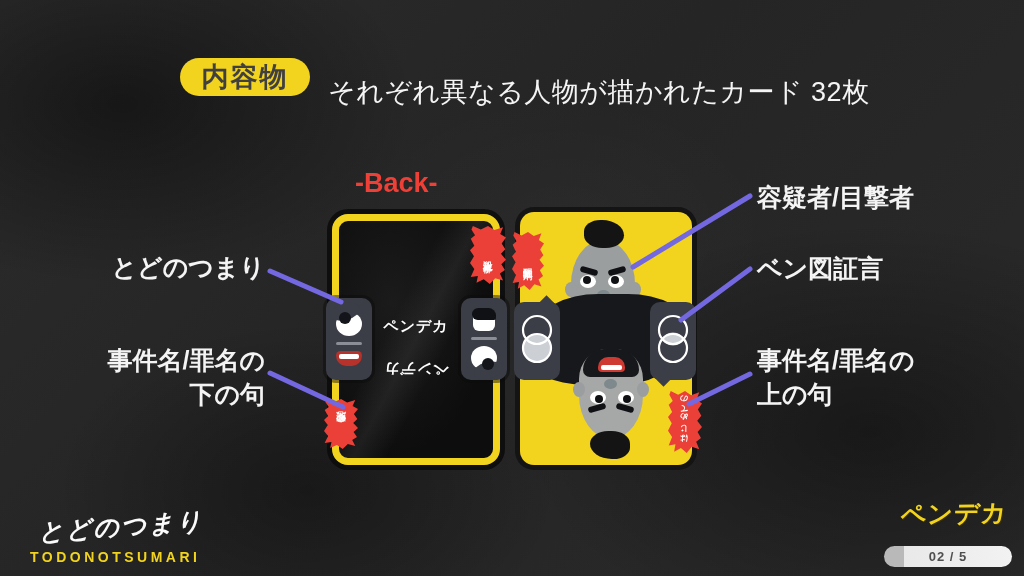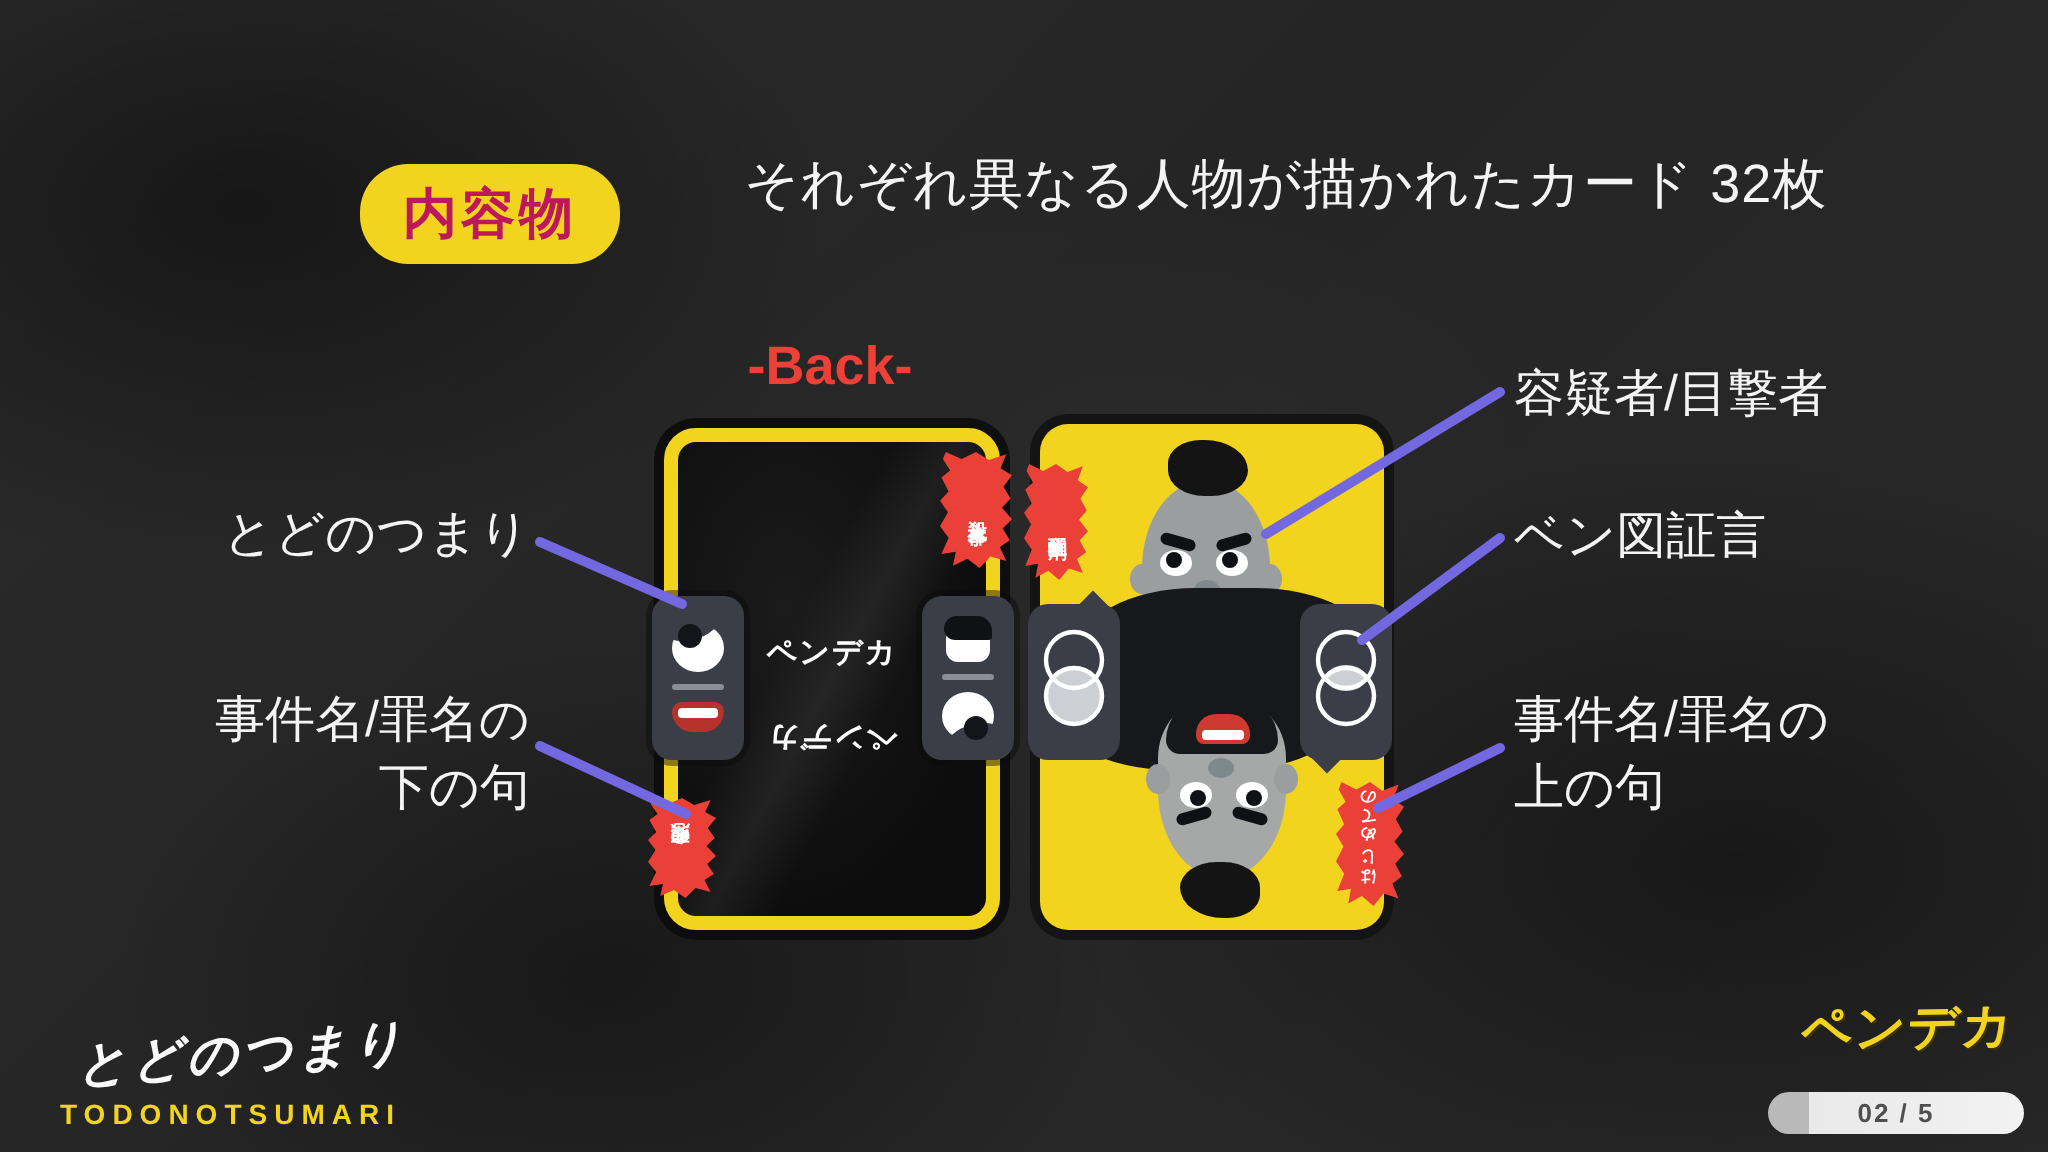--- a/index.html
+++ b/index.html
@@ -8,29 +8,29 @@
     font-family:"Liberation Sans","DejaVu Sans",sans-serif;
     background:
       radial-gradient(ellipse 420px 260px at 12% 18%, rgba(0,0,0,.45), transparent 70%),
       radial-gradient(ellipse 500px 300px at 85% 75%, rgba(0,0,0,.40), transparent 70%),
       radial-gradient(ellipse 300px 200px at 55% 40%, rgba(255,255,255,.025), transparent 70%),
       radial-gradient(ellipse 360px 240px at 30% 85%, rgba(0,0,0,.35), transparent 70%),
       linear-gradient(135deg,#2b2b2b 0%,#252525 45%,#2a2a2a 100%);
   }
   
   .badge{
-    position:absolute;left:180px;top:82px;width:130px;height:50px;border-radius:24px;
-    background:#F2D41F;color:#be185d;font-size:27px;font-weight:700;
+    position:absolute;left:180px;top:58px;width:130px;height:38px;border-radius:24px;
+    background:#F2D41F;color:#404040;font-size:27px;font-weight:700;
     display:flex;align-items:center;justify-content:center;letter-spacing:2px;
   }
   .header-text{
-    position:absolute;left:328px;top:74px;color:#F4F4F4;font-size:27px;font-weight:500;letter-spacing:.5px;margin-left:44px;
-  }
-  
-  .card-label{position:absolute;top:168px;width:120px;text-align:center;
+    position:absolute;left:328px;top:74px;color:#F4F4F4;font-size:27px;font-weight:500;letter-spacing:.5px;
+  }
+  
+  .card-label{position:absolute;top:168px;width:120px;
     color:#EE4037;font-size:27px;font-weight:700;}
   .card-label.back{left:355px;}
   .card-label.front{left:544px;}
   
   .back-card{position:absolute;left:332px;top:214px;width:168px;height:251px;}
   .back-inner{
     position:absolute;inset:0;border:7px solid #F2D41F;border-radius:16px;
     box-shadow:0 0 0 5px rgba(10,10,10,.85);
     background:
       linear-gradient(118deg, transparent 38%, rgba(70,70,70,.30) 50%, transparent 62%),
@@ -102,21 +102,21 @@
   .diag-band{position:absolute;left:-22px;top:121px;width:220px;height:8px;background:#17181B;transform:rotate(-13deg);}
   
   .bubble{position:absolute;width:46px;height:78px;background:#3B3E47;border-radius:10px;}
   .bubble.left{left:-6px;top:90px;}
   .bubble.right{left:130px;top:90px;}
   .bubble .tail{position:absolute;width:13px;height:13px;background:#3B3E47;transform:rotate(45deg);}
   .bubble.left .tail{top:-4px;right:7px;}
   .bubble.right .tail{bottom:-4px;left:7px;}
   .bubble svg{position:absolute;left:1px;top:4px;}
   
-  .ann{position:absolute;color:#F4F4F4;font-size:25px;font-weight:400;line-height:1.35;}
+  .ann{position:absolute;color:#F4F4F4;font-size:25px;font-weight:700;line-height:1.35;}
   .ann.right-align{text-align:right;width:205px;left:60px;}
   .ann.l1{top:251px;}
   .ann.l2{top:344px;}
   .ann.r1{left:757px;top:181px;}
   .ann.r2{left:757px;top:252px;}
   .ann.r3{left:757px;top:344px;}
   .connectors{position:absolute;left:0;top:0;pointer-events:none;}
   
   .brand-script{position:absolute;left:38px;top:510px;color:#FAFAFA;font-size:25px;
     font-style:italic;font-weight:600;transform:rotate(-4deg);letter-spacing:2px;}

